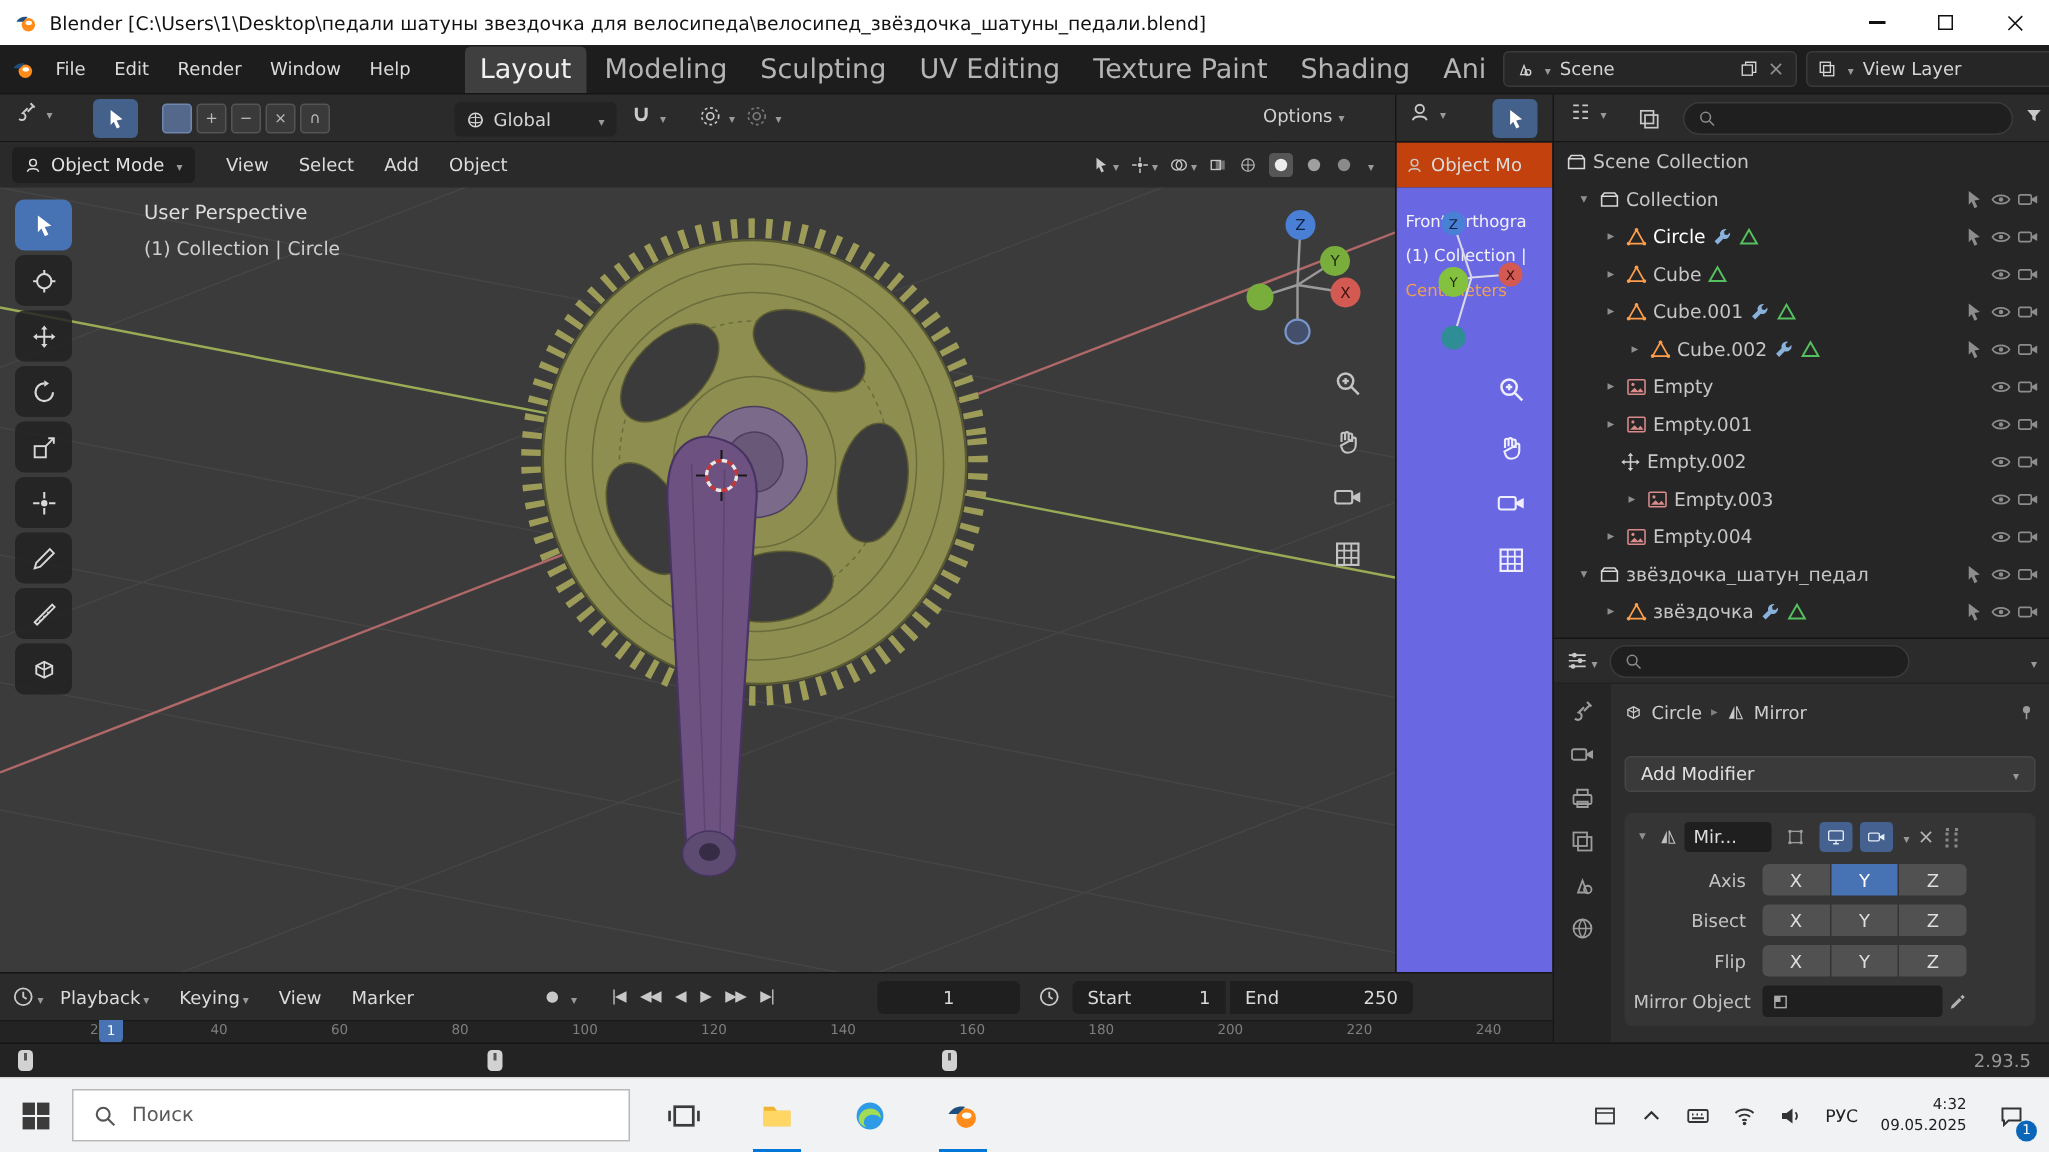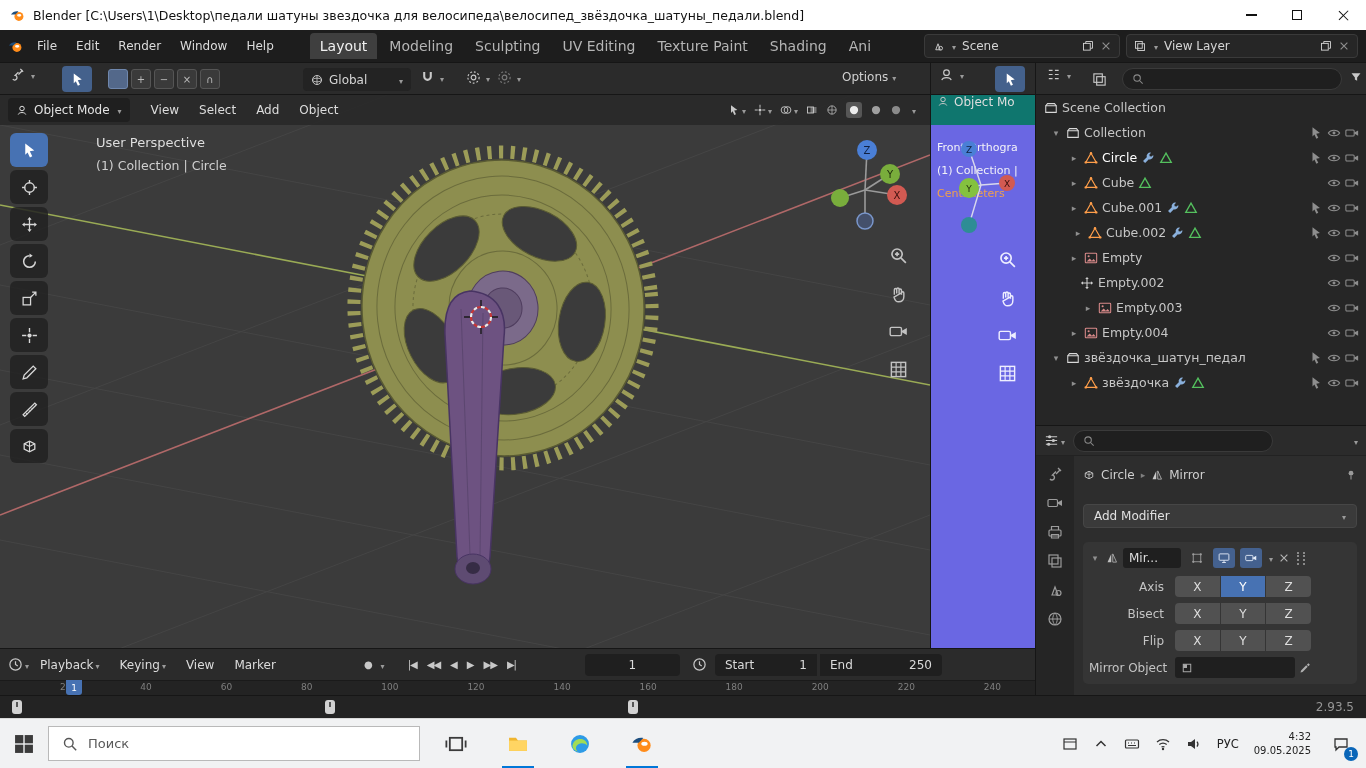--- a/index.html
+++ b/index.html
@@ -16,21 +16,21 @@
 .wbtns{margin-left:auto;display:flex;height:100%}
 .wb{width:46px;height:100%;display:flex;align-items:center;justify-content:center}
 .g-min{width:11px;height:1.5px;background:#111}
 .g-max{width:10px;height:10px;border:1.3px solid #111}
 .g-x{position:relative;width:12px;height:12px}
 .g-x::before,.g-x::after{content:"";position:absolute;left:5.5px;top:0;width:1.4px;height:13px;background:#111}
 .g-x::before{transform:rotate(45deg)}.g-x::after{transform:rotate(-45deg)}
 
 #menubar{position:absolute;left:0;top:30px;width:1366px;height:32px;background:#1d1d1d;display:flex;align-items:center;padding:0 8px;gap:1px}
 .mi{padding:4px 9px;color:#dcdcdc;border-radius:3px;white-space:nowrap}
-.ws{padding:5px 10px;color:#b5b5b5;border-radius:4px 4px 0 0;font-size:14px;white-space:nowrap}
+.ws{padding:5px 10px;color:#b5b5b5;border-radius:4px 4px 0 0;font-size:18px;white-space:nowrap}
 .ws.active{background:#3f3f3f;color:#f0f0f0}
 .idsel{display:flex;align-items:center;background:#262626;border:1px solid #3a3a3a;border-radius:4px;height:24px;padding:0 7px;gap:6px;color:#d5d5d5}
 
 #toolbar2{position:absolute;left:0;top:62px;width:1366px;height:33px;background:#2b2b2b;border-top:1px solid #161616;border-bottom:1px solid #161616}
 .tfieldsm{display:flex;align-items:center;background:#232323;border-radius:4px;height:23px;padding:0 8px;gap:6px;color:#d5d5d5}
 .toolact{width:30px;height:26px;background:#44618c;border-radius:4px;display:flex;align-items:center;justify-content:center;color:#fff}
 .selmode{width:20px;height:20px;border:1px solid #555;border-radius:3px;margin-right:3px;display:flex;align-items:center;justify-content:center;color:#bbb;font-size:10px;background:#3a3a3a}
 .selmode.active{background:#53688a;border-color:#6f87ad}
 .searchbox{display:flex;align-items:center;gap:6px;background:#1f1f1f;border:1px solid #3a3a3a;border-radius:11px;height:22px;padding:0 9px;color:#8a8a8a}
 
@@ -40,21 +40,21 @@
 .ov1{position:absolute;left:96px;top:40px;color:#dedede;font-size:13px;z-index:4}
 .ov2{position:absolute;left:96px;top:63px;color:#cfcfcf;font-size:12.5px;z-index:4}
 #vp-tools{position:absolute;left:10px;top:38px;display:flex;flex-direction:column;gap:3px;z-index:6}
 .tbtn{width:38px;height:34px;background:rgba(34,34,34,.85);border-radius:6px;display:flex;align-items:center;justify-content:center;color:#d8d8d8}
 .tbtn.active{background:#4772b3;color:#fff}
 .tbtn svg{width:17px;height:17px}
 .navbtn{width:28px;height:28px;display:flex;align-items:center;justify-content:center;color:#c3c3c3}
 .navbtn svg{width:19px;height:19px}
 
 #vp2{position:absolute;left:930px;top:95px;width:105px;height:553px;border-left:1px solid #161616;overflow:hidden}
-#vp2-header{height:30px;background:#0f766e;display:flex;align-items:flex-start;gap:5px;padding:0 6px;color:#ddd;overflow:hidden;white-space:nowrap}
+#vp2-header{height:30px;background:#c2410c;display:flex;align-items:center;gap:5px;padding:0 6px;color:#ddd;overflow:hidden;white-space:nowrap}
 #vp2-body{position:absolute;left:0;top:30px;width:105px;height:523px;background:#6a67e3}
 .v2t{position:absolute;left:6px;color:#f2f2f8;font-size:11px;white-space:nowrap;overflow:hidden;max-width:98px}
 
 #outliner{position:absolute;left:1035px;top:95px;width:331px;height:330px;background:#262626;border-left:1px solid #161616;overflow:hidden;font-size:12.5px}
 .orow{height:25px;display:flex;align-items:center;gap:4px;padding-right:7px}
 .olbl{color:#c6c6c6;white-space:nowrap;overflow:hidden}
 .olbl.white{color:#fff}
 .exp{width:12px;color:#8f8f8f;font-size:9px;text-align:center;flex:none}
 .exp.cl::before{content:"▸"}
 .exp.op::before{content:"▾"}
@@ -813,21 +813,21 @@
     <svg class="rowic">
         <use href="#s-ptr"></use>
       </svg>
     <svg class="rowic">
         <use href="#s-eye"></use>
       </svg>
     <svg class="rowic">
         <use href="#s-cam"></use>
       </svg>
   </div>
-  <div class="orow" style="padding-left:36px">
+  <div class="orow" style="padding-left:48px">
     <span class="exp cl"></span>
     <svg class="oic c-mesh">
         <use href="#s-tri"></use>
       </svg>
     <span class="olbl">Cube.002</span>
     <svg class="rowic c-mod">
         <use href="#s-wrench"></use>
       </svg>
     <svg class="rowic c-vd">
         <use href="#s-trio"></use>
@@ -842,20 +842,34 @@
     <svg class="rowic">
         <use href="#s-cam"></use>
       </svg>
   </div>
   <div class="orow" style="padding-left:32px">
     <span class="exp cl"></span>
     <svg class="oic c-img">
         <use href="#s-img"></use>
       </svg>
     <span class="olbl">Empty</span>
+    <span class="sp"></span>
+    <svg class="rowic">
+        <use href="#s-eye"></use>
+      </svg>
+    <svg class="rowic">
+        <use href="#s-cam"></use>
+      </svg>
+  </div>
+  <div class="orow" style="padding-left:32px">
+    <span class="exp cl"></span>
+    <svg class="oic c-img">
+        <use href="#s-img"></use>
+      </svg>
+    <span class="olbl">Empty.001</span>
     <span class="sp"></span>
     <svg class="rowic">
         <use href="#s-eye"></use>
       </svg>
     <svg class="rowic">
         <use href="#s-cam"></use>
       </svg>
   </div>
   <div class="orow" style="padding-left:44px">
     <svg class="oic c-emp">

